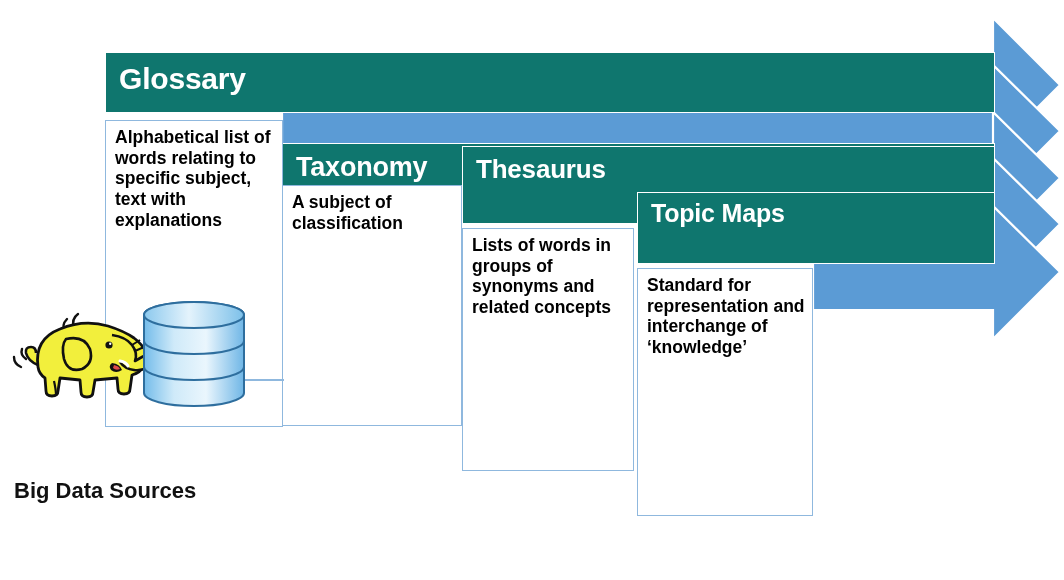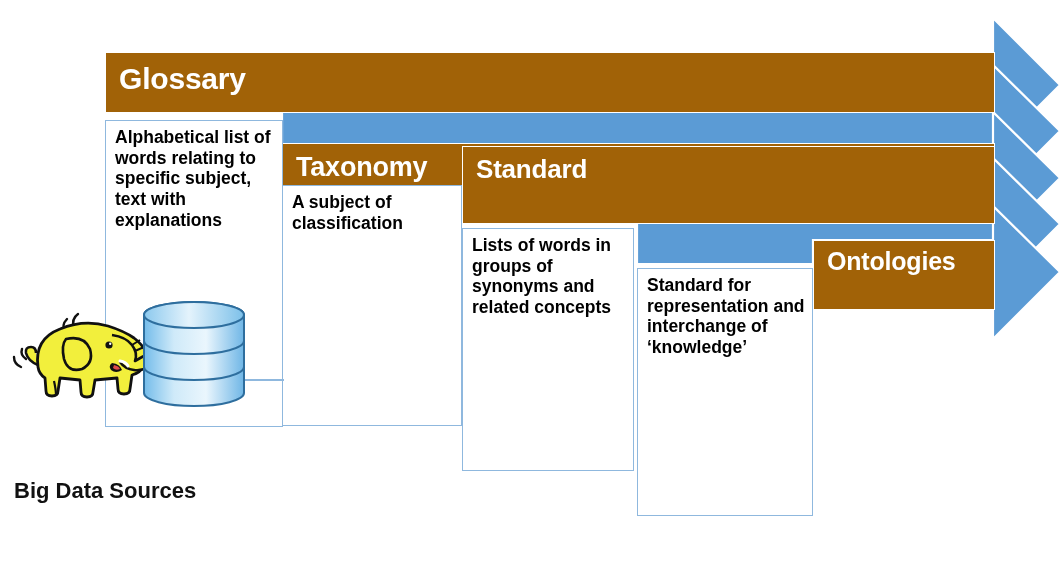--- a/index.html
+++ b/index.html
@@ -12,21 +12,21 @@
     position:relative;
   }
   #stage{position:absolute;left:0;top:0;width:1064px;height:580px;}
 
   
   .arrow-layer{position:absolute;left:0;top:0;width:1064px;height:580px;}
 
   
   .hdr{
     position:absolute;
-    background:#a16207;
+    background:#0f766e;
     color:#FFFFFF;
     font-weight:bold;
     box-sizing:border-box;
     border:1px solid #FFFFFF;
     display:block;
   }
   .hdr .lbl{
     position:absolute;
     left:13px;
     top:4px;
@@ -89,27 +89,27 @@
 
   <div class="hdr" style="left:105px;top:52px;width:890px;height:61px;">
     <span class="lbl" style="font-size:30px;top:9px;">Glossary</span>
   </div>
 
   <div class="hdr" style="left:282px;top:99px;width:713px;height:79px;margin-top:44px;">
     <span class="lbl" style="font-size:27px;top:8px;">Taxonomy</span>
   </div>
 
   <div class="hdr" style="left:462px;top:146px;width:533px;height:78px;">
-    <span class="lbl" style="font-size:26px;top:7px;">Standard</span>
+    <span class="lbl" style="font-size:26px;top:7px;">Thesaurus</span>
   </div>
 
+  <div class="hdr" style="left:637px;top:192px;width:358px;height:72px;">
+    <span class="lbl" style="font-size:25px;top:6px;">Topic Maps</span>
+  </div>
 
-  <div class="hdr" style="left:813px;top:240px;width:182px;height:70px;">
-    <span class="lbl" style="font-size:25px;top:6px;">Ontologies</span>
-  </div>
 
   <div class="desc" style="left:105px;top:120px;width:178px;height:307px;">
     <span class="txt">Alphabetical list of words relating to specific subject, text with explanations</span>
   </div>
 
   <div class="desc" style="left:282px;top:185px;width:180px;height:241px;">
     <span class="txt">A subject of classification</span>
   </div>
 
   <div class="desc" style="left:462px;top:228px;width:172px;height:243px;">

